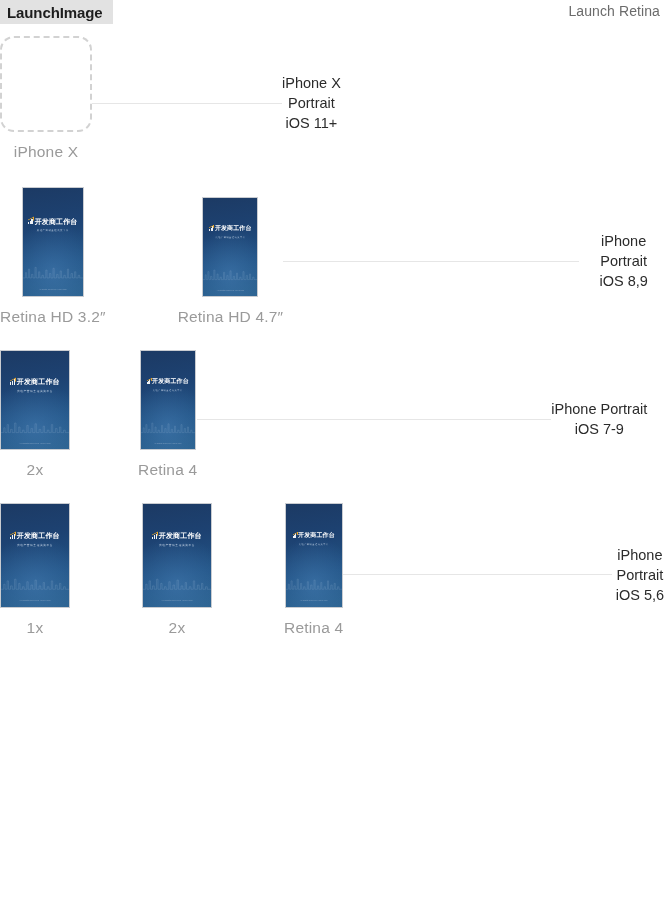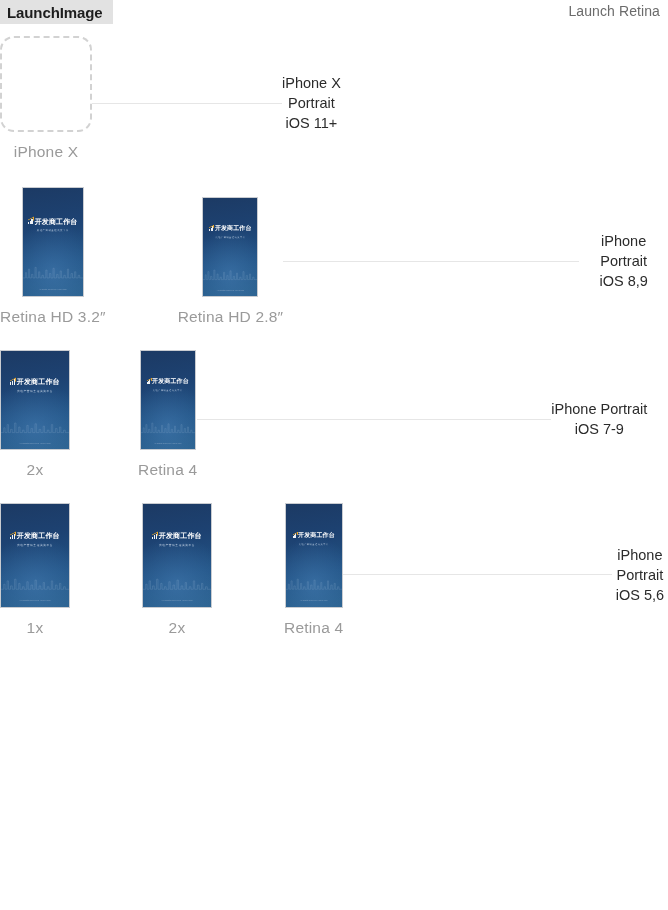--- a/index.html
+++ b/index.html
@@ -230,21 +230,21 @@
               <span class="wordmark">开发商工作台</span>
             </div>
             <div class="sub" style="top:37.5px; font-size:2.2px;">房地产营销全程决策平台</div>
             <div class="skyline" style="top:68px; height:16px;">
               <svg viewBox="0 0 200 40" preserveAspectRatio="none">
                 <path d="M0,34 L8,34 L8,22 L12,22 L12,34 L18,34 L18,14 L22,14 L22,34 L28,34 L28,26 L33,26 L33,34 L40,34 L40,10 L44,10 L44,34 L52,34 L52,20 L56,20 L56,34 L63,34 L63,28 L68,28 L68,34 L76,34 L76,16 L80,16 L80,34 L88,34 L88,24 L93,24 L93,34 L100,34 L100,12 L104,12 L104,34 L112,34 L112,26 L117,26 L117,34 L124,34 L124,18 L128,18 L128,34 L136,34 L136,28 L141,28 L141,34 L148,34 L148,14 L152,14 L152,34 L160,34 L160,24 L165,24 L165,34 L172,34 L172,20 L176,20 L176,34 L184,34 L184,28 L189,28 L189,34 L200,34" fill="none" stroke="#cfe0f2" stroke-width="1.2"></path>
               </svg>
             </div>
             <div class="copy" style="bottom:5.5px; font-size:1.9px;">All Rights Reserved Yunyu.com</div>
           </div>
-          <div class="slot-caption">Retina HD 2.8″</div>
+          <div class="slot-caption">Retina HD 4.7″</div>
         </div>
       </div>
       <div class="divider" style="width: 320px;"></div>
       <div class="group-title">iPhone Portrait
 iOS 8,9</div>
     </div>
     <div class="group" style="margin-bottom: 24px;">
       <div class="slot-row" style="gap: 68px;">
         <div class="slot">
           <div class="shot" style="width: 70px; height: 100px;">

